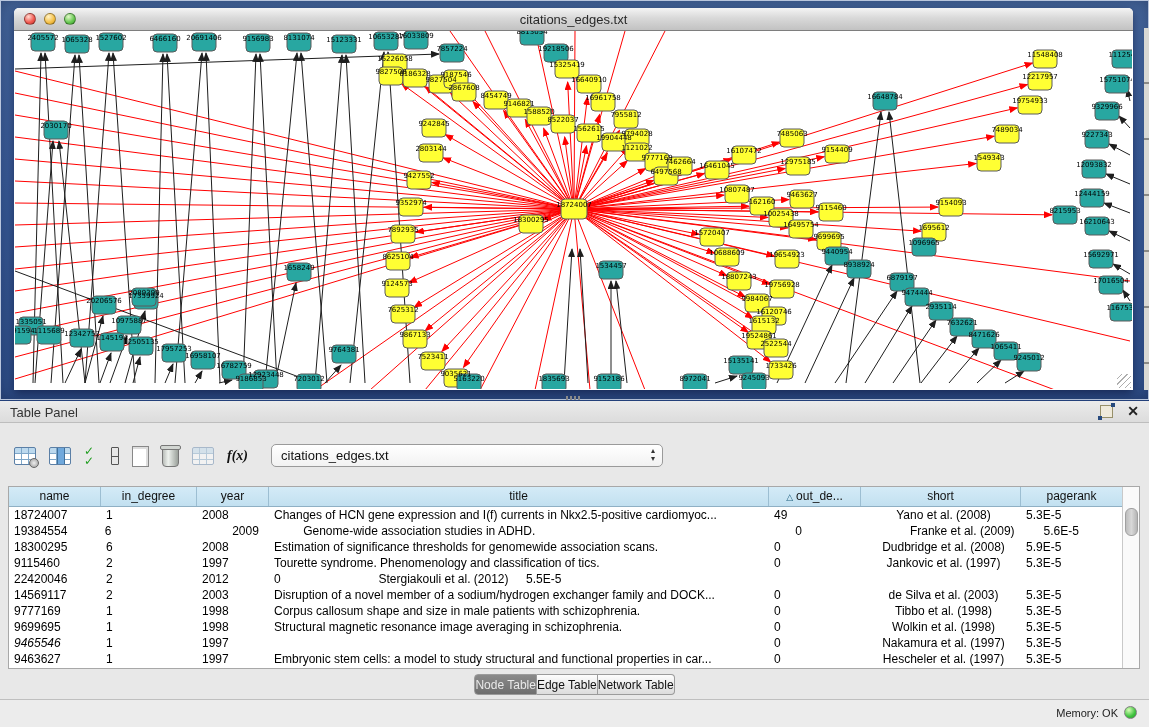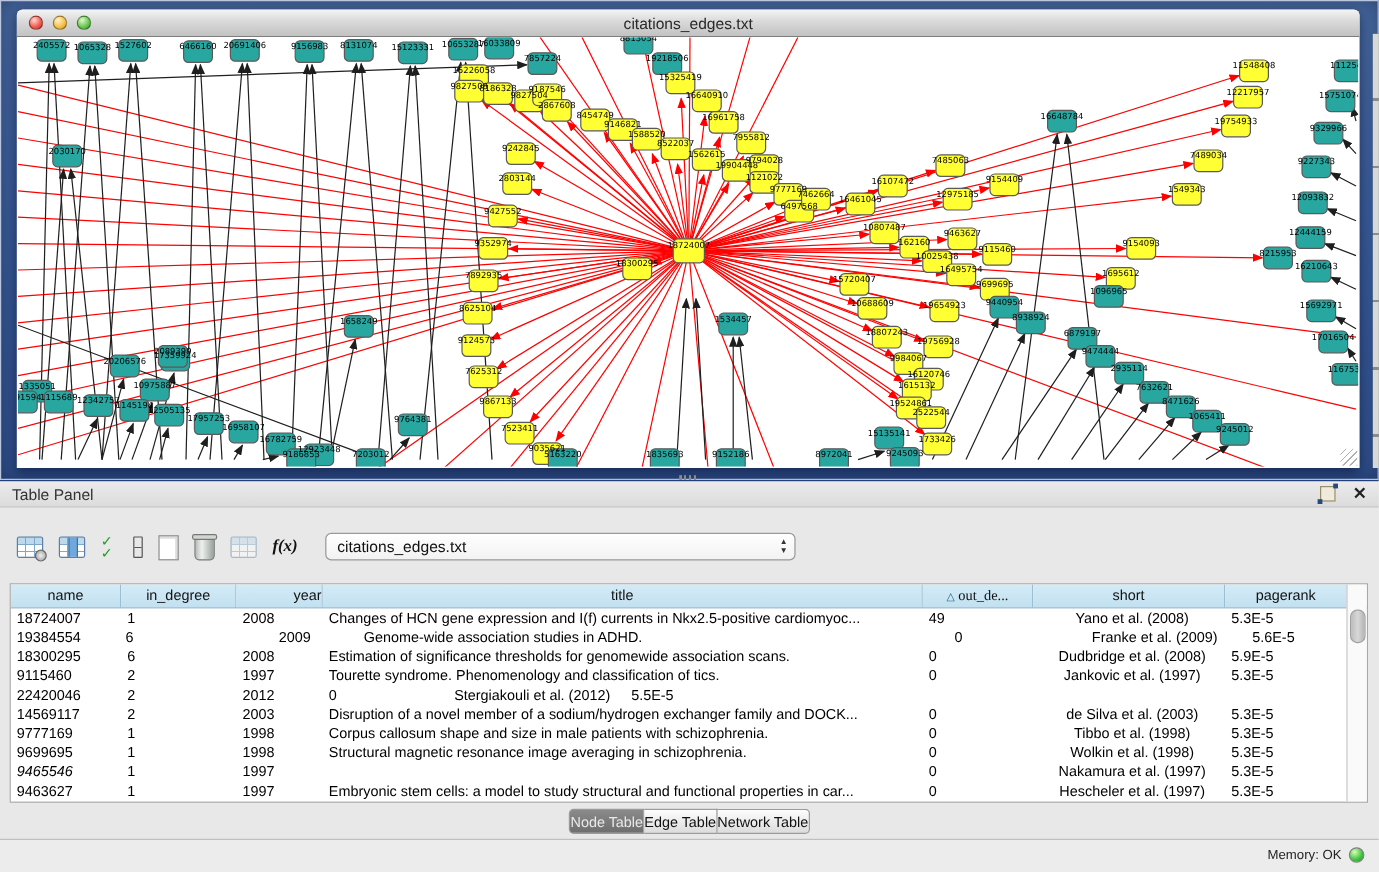--- a/index.html
+++ b/index.html
@@ -568,23 +568,23 @@
     <span class="arrows" data-name="combo-arrows-icon">
         <span>▴</span>
         <span>▾</span>
       </span>
   </div>
 
   <div class="table-frame" data-name="node-table">
     <div class="thead" data-name="table-header-row">
         <div class="th" data-name="column-header-name" style="width: 92px;">name</div>
         <div class="th" data-name="column-header-in_degree" style="width: 96px;">in_degree</div>
-        <div class="th" data-name="column-header-year" style="width: 72px; text-align: right;">year</div>
+        <div class="th" data-name="column-header-year" style="width: 72px;">year</div>
         <div class="th" data-name="column-header-title" style="width: 500px;">title</div>
-        <div class="th" data-name="column-header-out_de" style="width: 92px; font-family: Liberation Serif, serif;"><span class="sort-tri" data-name="sort-ascending-icon">△</span>out_de...</div>
+        <div class="th" data-name="column-header-out_de" style="width: 92px;"><span class="sort-tri" data-name="sort-ascending-icon">△</span>out_de...</div>
         <div class="th" data-name="column-header-short" style="width: 160px;">short</div>
         <div class="th" data-name="column-header-pagerank" style="width: 102px;">pagerank</div>
       </div>
     <div data-name="table-rows">
         <div class="trow" data-name="table-row">
           <div class="td" data-name="table-cell" style="width: 92px; text-align: left;">18724007</div>
           <div class="td" data-name="table-cell" style="width: 96px; text-align: left;">1</div>
           <div class="td" data-name="table-cell" style="width: 72px; text-align: left;">2008</div>
           <div class="td" data-name="table-cell" style="width: 500px; text-align: left;">Changes of HCN gene expression and I(f) currents in Nkx2.5-positive cardiomyoc...</div>
           <div class="td" data-name="table-cell" style="width: 92px; text-align: left;">49</div>

